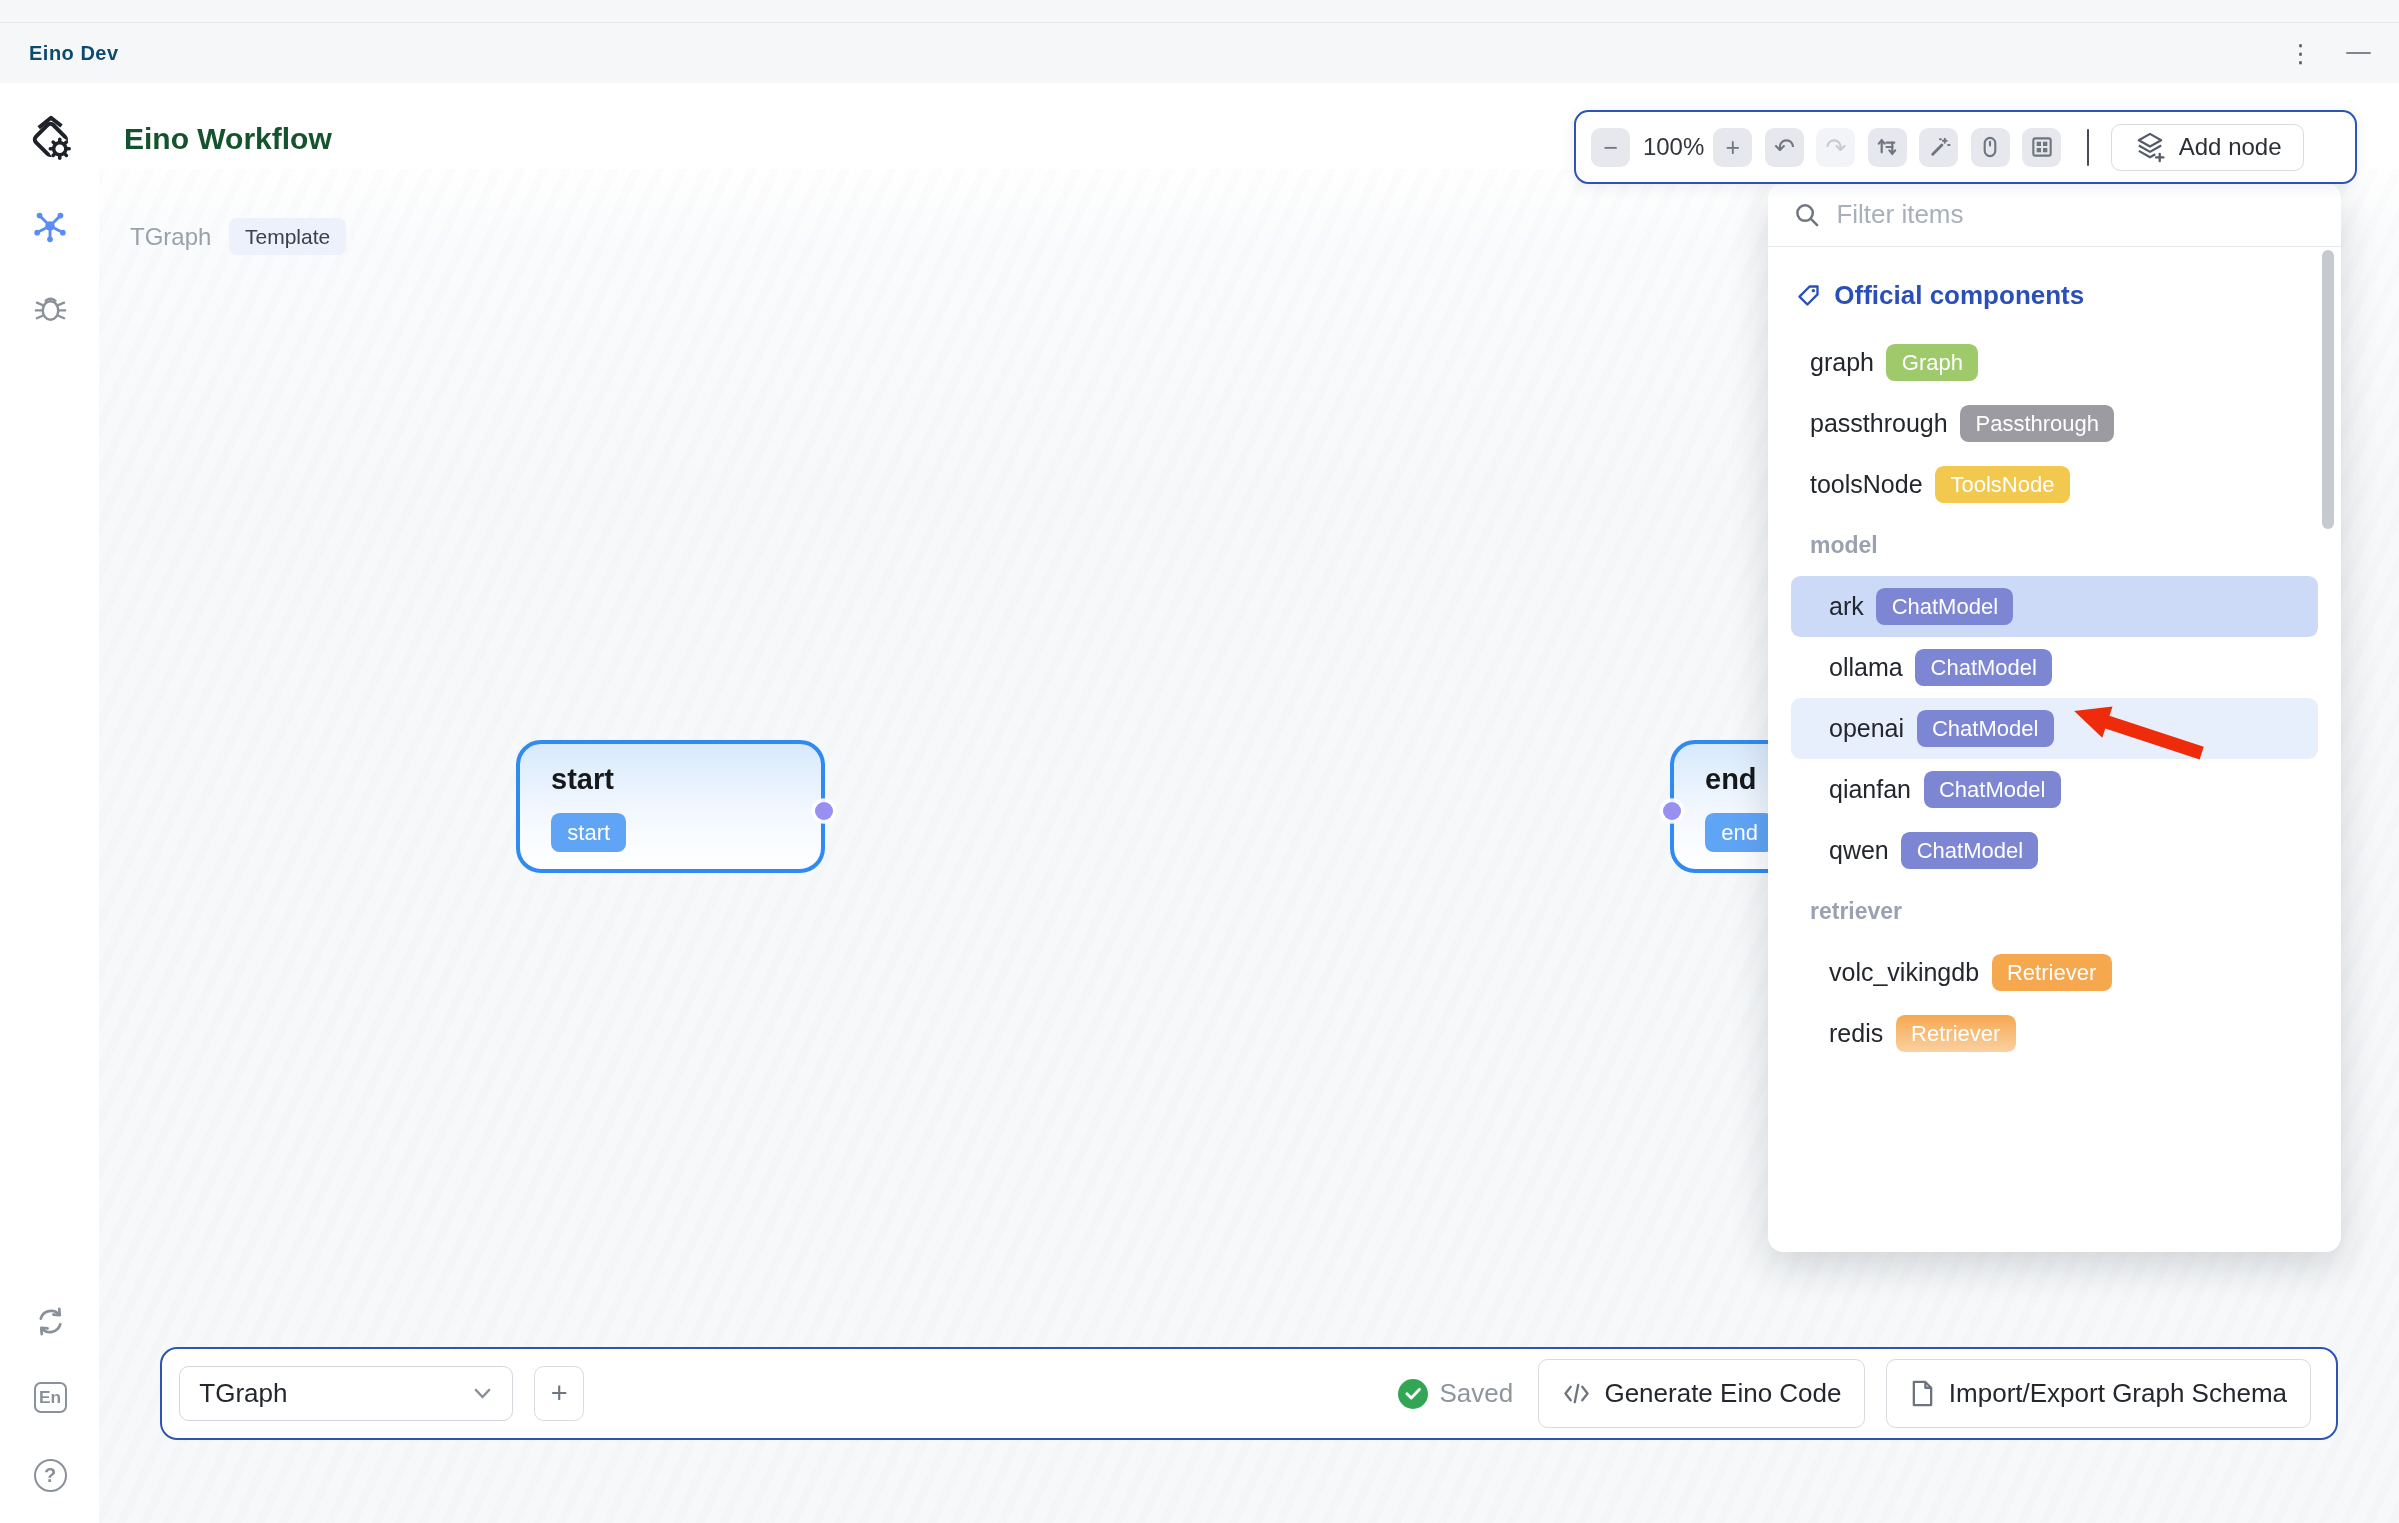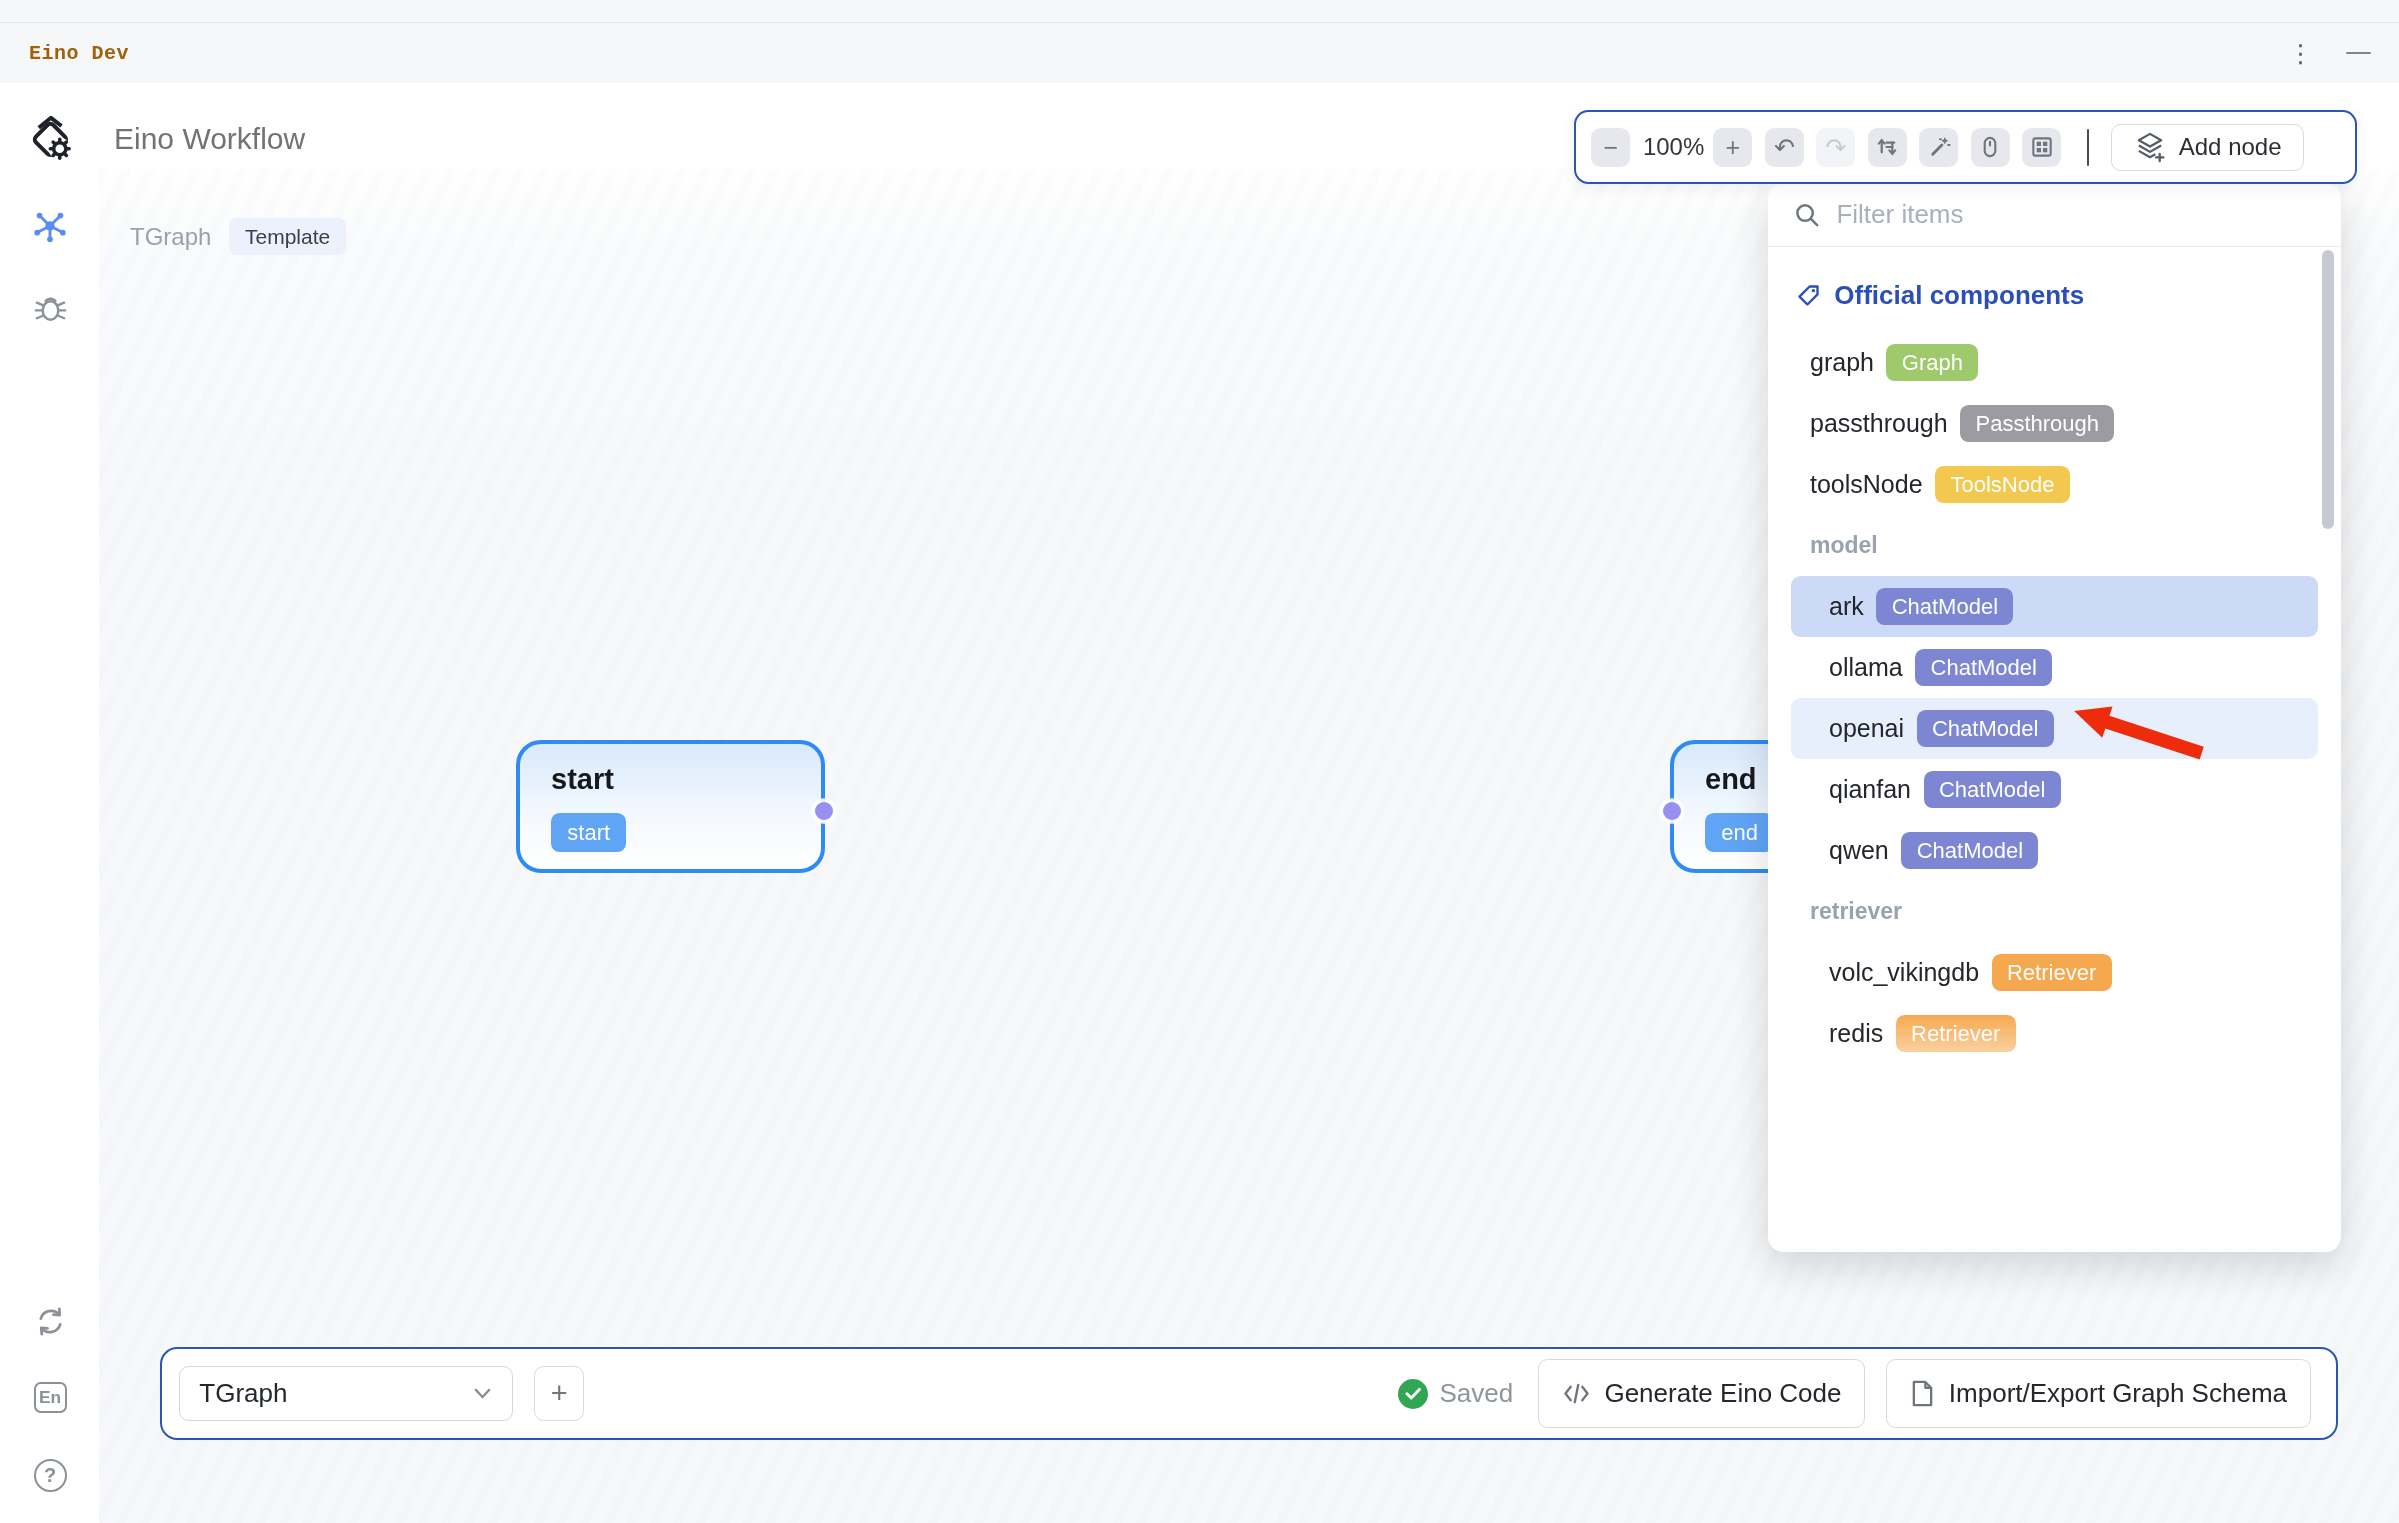--- a/index.html
+++ b/index.html
@@ -2,21 +2,21 @@
 <html style="--accent-border: #2e54b4; --heading-blue: #2a4fb7; --node-border: #2f8bf2; --node-badge: #60a4f6; --port-purple: #988ff0; --highlight-strong: #ccdaf8; --highlight-light: #e8effc; --arrow-red: #ee2b0b; --saved-green: #33a656;"><head>
 <meta charset="utf-8">
 <style>
   * { margin:0; padding:0; box-sizing:border-box; }
   html,body { width:2400px; height:1524px; background:#f6f7f9; font-family:"Liberation Sans", sans-serif; }
   .app { position:relative; width:2400px; height:1524px; overflow:hidden; }
 
   
   .titlebar { position:absolute; left:0; top:22px; width:100%; height:61px; background:#f6f7f9;
               border-top:1px solid #e7e8ea; display:flex; align-items:center; padding:0 29px; }
-  .win-title { font-family:Liberation Mono, monospace; font-weight:bold; font-size:20px; color:#a16207; letter-spacing:0.5px; }
+  .win-title { font-family:Liberation Sans, sans-serif; font-weight:bold; font-size:20px; color:#0c4a6e; letter-spacing:0.5px; }
   .tb-right { margin-left:auto; display:flex; align-items:center; gap:33px; }
   .kebab { font-size:25px; color:#555b66; line-height:1; cursor:pointer; }
   .dash { width:25px; height:2.9px; background:#80858f; border-radius:1.9px; cursor:pointer; }
 
   
   .main { position:absolute; left:0; top:83px; width:100%; height:1441px; }
   .sidebar { position:absolute; left:0; top:0; width:99px; height:100%; background:#ffffff; z-index:10; }
   .canvas { position:absolute; left:99px; top:0; right:0; height:100%;
             background:linear-gradient(180deg,#ffffff 0px,#ffffff 77px,#fafbfc 163px,#f7f8f9 413px,#f6f8f9 100%); }
   .canvas::after { content:""; position:absolute; inset:86px 0 0 0; pointer-events:none;
@@ -24,21 +24,21 @@
 
   .side-icon { position:absolute; left:30px; width:40px; height:40px; display:flex; align-items:center; justify-content:center; cursor:pointer; }
   .logo-box { position:absolute; left:21px; top:27px; width:60px; height:60px; display:flex; align-items:center; justify-content:center; }
 
   .en-box { width:33px; height:31px; border:2.4px solid #8b9199; border-radius:6.7px; display:flex; align-items:center; justify-content:center;
             font-size:17.3px; font-weight:bold; color:#8b9199; }
   .help-circle { width:33px; height:33px; border:2.4px solid #8b9199; border-radius:50%; display:flex; align-items:center; justify-content:center;
             font-size:20px; font-weight:bold; color:#8b9199; }
 
   
-  .page-title { position:absolute; left:114px; top:122px; font-size:30px; font-weight:400; color:#737373; z-index:6; }
+  .page-title { position:absolute; left:124px; top:122px; font-size:30px; font-weight:700; color:#14532d; z-index:6; }
   .sub-row { position:absolute; left:130px; top:218px; display:flex; align-items:center; gap:17.3px; z-index:6; }
   .graph-name { font-size:24px; color:#99a1ad; }
   .template-chip { background:#edf1fb; color:#3a4149; font-size:21px; padding:6.7px 16.3px; border-radius:7.7px; }
 
   
   .toolbar { position:absolute; left:1574px; top:110px; width:783px; height:74px; background:#ffffff;
              border:2.4px solid var(--accent-border); border-radius:14.4px; display:flex; align-items:center;
              padding:0 13.4px 0 15.4px; gap:12.5px; z-index:25; box-shadow:0 3.8px 13.4px rgba(40,60,110,0.08); }
   .tool-btn { width:39px; height:39px; border-radius:9.6px; background:#e6e8ed; color:#6f7680; display:flex; align-items:center;
               justify-content:center; font-size:25px; cursor:pointer; flex:0 0 auto; }

